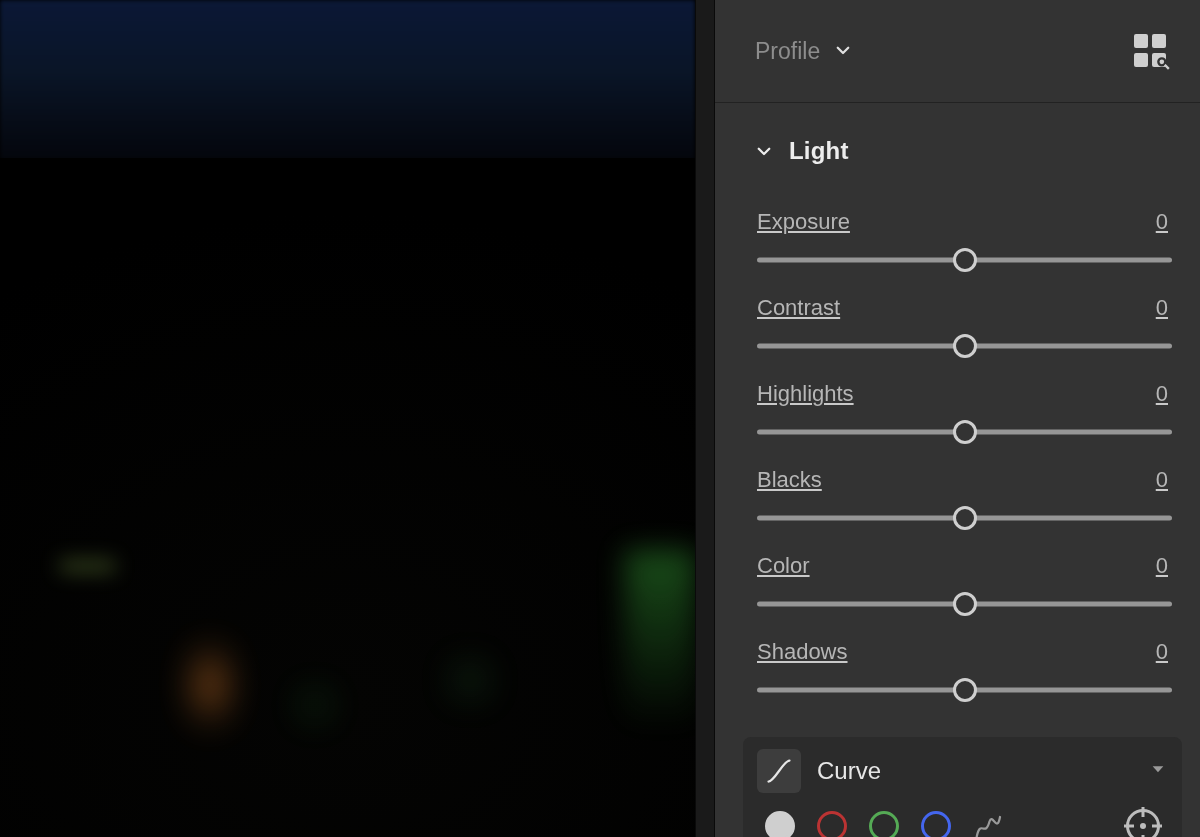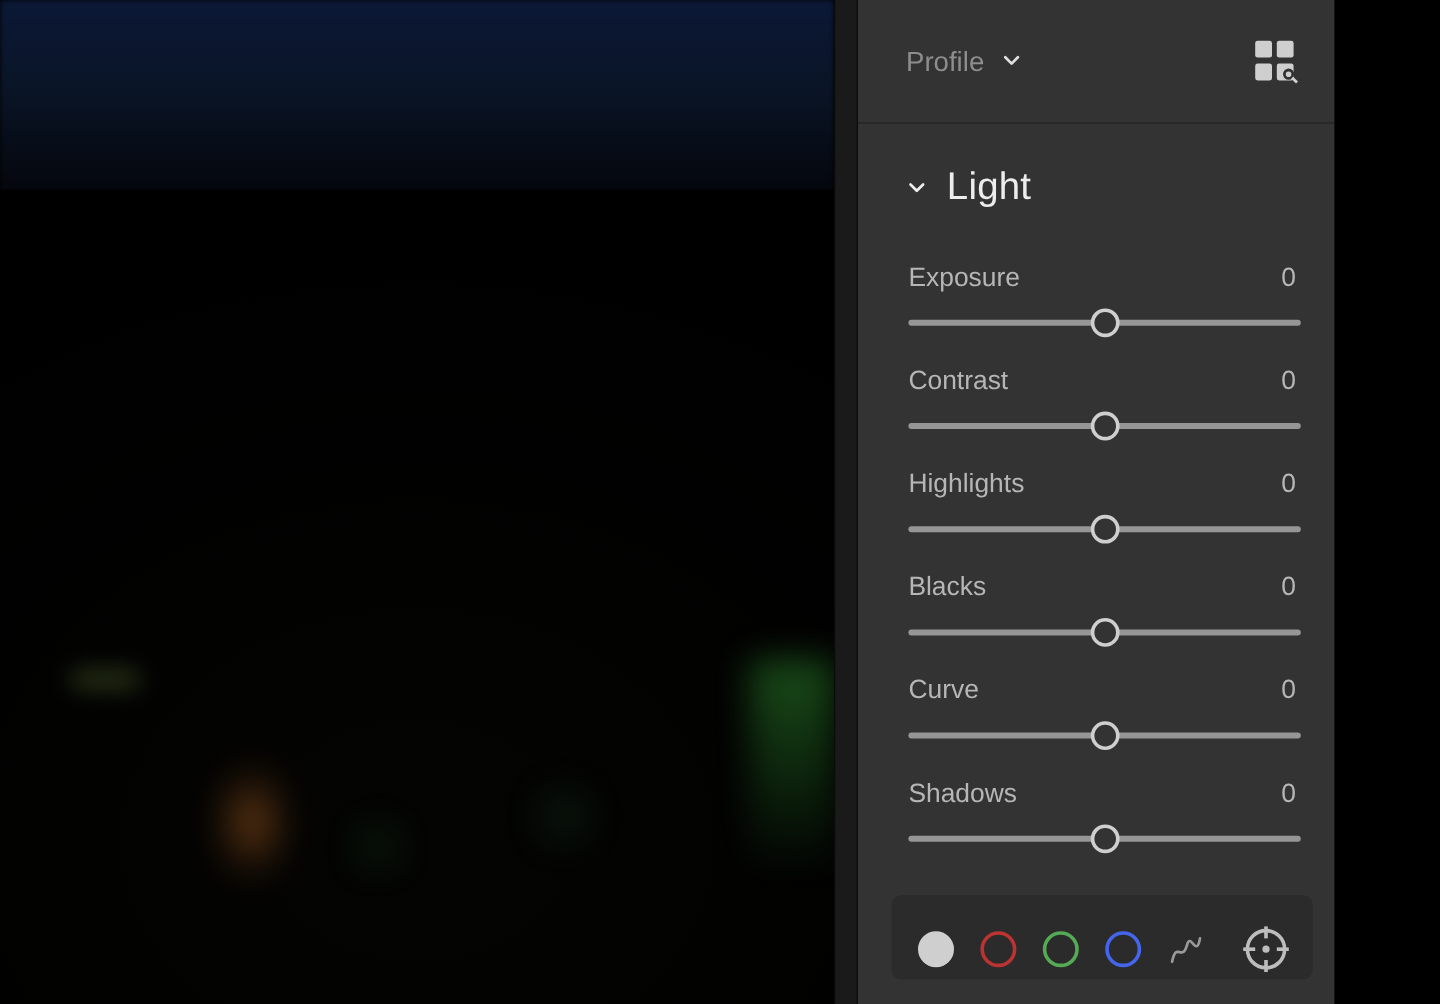--- a/index.html
+++ b/index.html
@@ -1,17 +1,17 @@
 <!DOCTYPE html>
 <html><head>
 <meta charset="utf-8">
 <style>
   * { box-sizing: border-box; margin: 0; padding: 0; }
   html, body { width: 1200px; height: 837px; overflow: hidden; font-family: -apple-system, "Segoe UI", "Helvetica Neue", Arial, sans-serif; background:#000; }
-  .app { display:flex; width:1112px; height:837px; }
+  .app { display:flex; width:1200px; height:837px; }
 
   
   .preview {
     width: 695px;
     height: 837px;
     position: relative;
     background: #000;
     overflow:hidden;
   }
   .preview .sky {
@@ -61,26 +61,26 @@
   .grid-btn .sq { width:14px; height:14px; background:#cfcfcf; border-radius:2px; }
   .grid-btn .mag {
     position:absolute; right:-2px; bottom:-2px; width:14px; height:14px;
   }
 
   .section-header {
     display:flex; align-items:center; gap:16px;
     padding: 34px 40px 8px 40px;
   }
   .section-header .chev { width:18px; height:18px; }
-  .section-title { color:#ededed; font-size:32px; font-weight:400; letter-spacing:0.2px; }
+  .section-title { color:#ededed; font-size:24px; font-weight:700; letter-spacing:0.2px; }
 
   .sliders { padding: 24px 28px 16px 42px; }
 
   .slider-block { padding: 12px 0 10px 0; }
-  .slider-top { display:flex; justify-content:space-between; align-items:baseline; padding-right:4px; }
+  .slider-top { display:flex; justify-content:space-between; align-items:baseline; padding-right:4px;text-decoration:underline; }
   .slider-name { color:#b6b6b6; font-size:22px; }
   .slider-val  { color:#b6b6b6; font-size:22px; font-variant-numeric: tabular-nums; }
   .track {
     position:relative; height:26px; margin-top:12px; cursor:pointer;
   }
   .rail {
     position:absolute; left:0; right:0; top:50%; transform:translateY(-50%);
     height:5px; background:#969696; border-radius:3px;
   }
   .knob {
@@ -220,41 +220,56 @@
             <span class="slider-name">Blacks</span>
             <span class="slider-val">0</span>
           </div>
           <div class="track">
             <div class="rail"></div>
             <div class="knob" style="left: 50%;"></div>
           </div>
         </div>
         <div class="slider-block">
           <div class="slider-top">
-            <span class="slider-name">Curve</span>
+            <span class="slider-name">Color</span>
             <span class="slider-val">0</span>
           </div>
           <div class="track">
             <div class="rail"></div>
             <div class="knob" style="left: 50%;"></div>
           </div>
         </div>
         <div class="slider-block">
           <div class="slider-top">
             <span class="slider-name">Shadows</span>
             <span class="slider-val">0</span>
           </div>
           <div class="track">
             <div class="rail"></div>
             <div class="knob" style="left: 50%;"></div>
           </div>
         </div>
       </div>
 
     <div class="curve-block">
+      <div class="curve-header">
+        <div class="curve-left">
+          <div class="curve-icon">
+            <svg viewBox="0 0 40 40" width="30" height="30">
+                <path d="M6 34 C 14 34, 26 6, 34 6" stroke="#e6e6e6" stroke-width="3" fill="none" stroke-linecap="round"></path>
+              </svg>
+          </div>
+          <span class="curve-title">Curve</span>
+        </div>
+        <span class="curve-caret">
+          <svg viewBox="0 0 24 24" fill="#9a9a9a">
+              <polygon points="4,8 20,8 12,17"></polygon>
+            </svg>
+        </span>
+      </div>
       <div class="curve-channels">
         <div class="ch-left">
           <div class="chan luma"></div>
           <div class="chan red"></div>
           <div class="chan green"></div>
           <div class="chan blue"></div>
           <span class="para">
             <svg viewBox="0 0 40 40">
                 <path d="M5 34 C 10 10, 16 36, 22 14 C 26 2, 32 30, 36 8" stroke="#9a9a9a" stroke-width="3" fill="none" stroke-linecap="round"></path>
               </svg>

